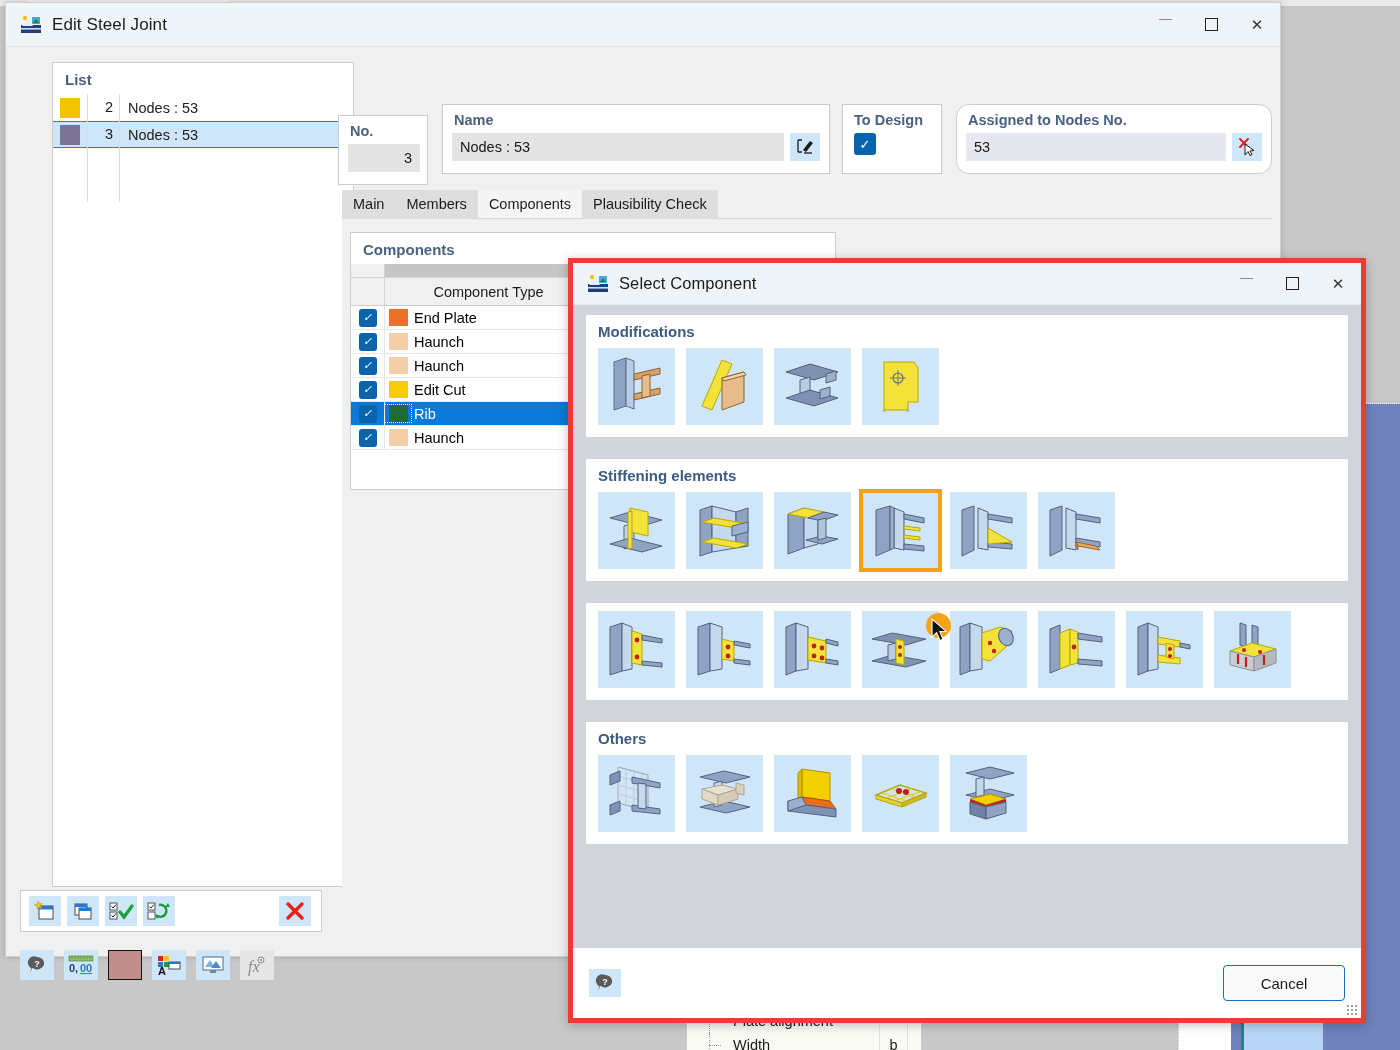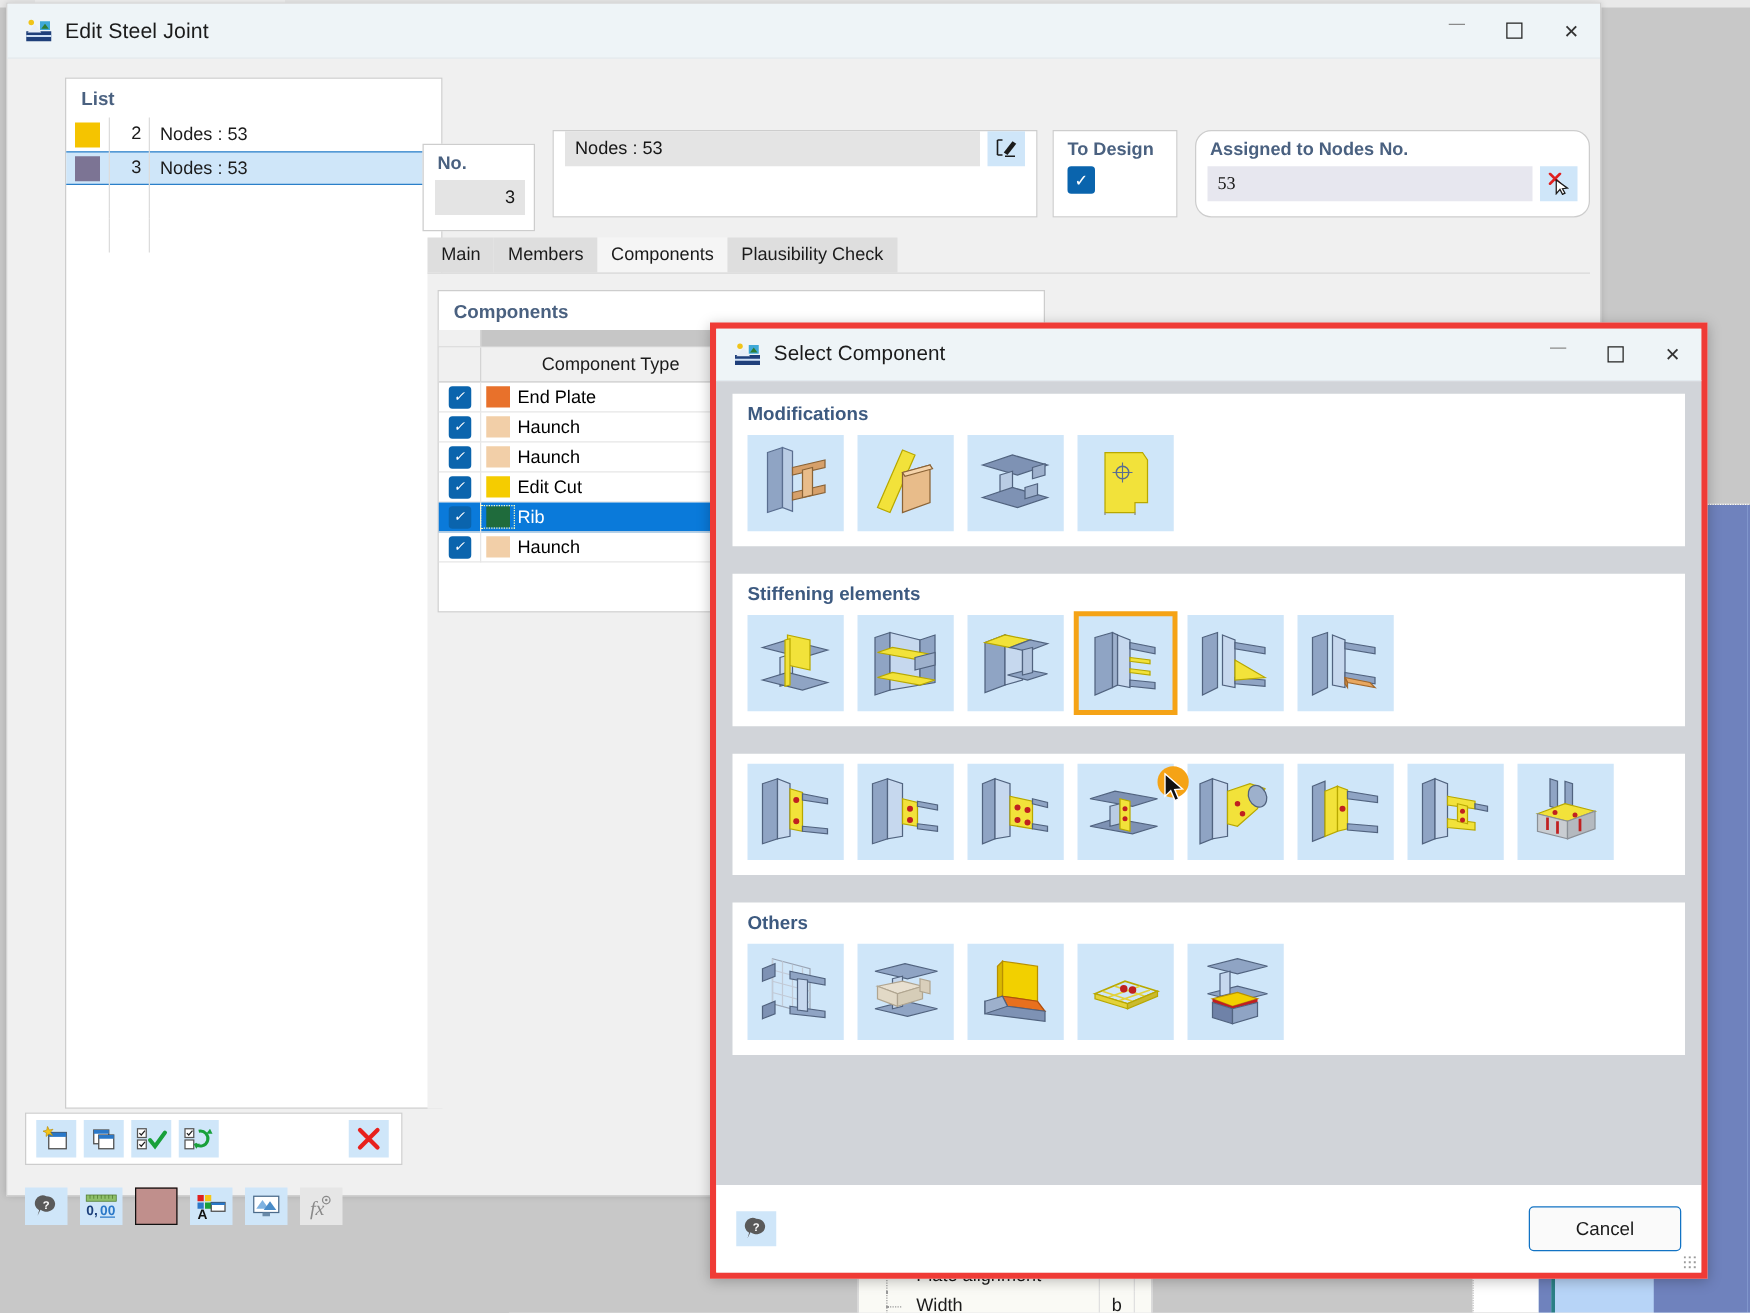--- a/index.html
+++ b/index.html
@@ -127,21 +127,21 @@
     font-size:14.5px; color:#161616; padding:0 8px;
   }
   #box-no { left:332px; top:68px; width:90px; height:70px; }
   #box-no .ro-input { margin:0 9px; width:72px; text-align:right; }
   #box-name { left:436px; top:57px; width:388px; height:70px; }
   #box-name .row { display:flex; align-items:center; padding:0 9px; gap:6px; }
   #box-name .ro-input { flex:1; }
   #box-design { left:836px; top:57px; width:100px; height:70px; }
   #box-nodes { left:950px; top:57px; width:316px; height:70px;border-radius:13px; }
   #box-nodes .row { display:flex; align-items:center; padding:0 9px; gap:6px; }
-  #box-nodes .ro-input { flex:1; background:#e7e7ef;font-family:Liberation Serif, serif; }
+  #box-nodes .ro-input { flex:1; background:#e7e7ef; }
   .sq-btn {
     width:30px; height:28px; background:#cfe6f9;
     display:flex; align-items:center; justify-content:center; cursor:pointer;
   }
   .cb-on {
     width:22px; height:22px; background:#0a64ad; border-radius:3px;
     display:flex; align-items:center; justify-content:center;
     color:#fff; font-size:13px; margin-left:11px;
   }
 
@@ -467,20 +467,21 @@
           </svg>
         </div>
       </div>
 
       <div class="fieldbox" id="box-no">
         <div class="fl">No.</div>
         <div class="ro-input">3</div>
       </div>
 
       <div class="fieldbox" id="box-name">
+        <div class="fl">Name</div>
         <div class="row">
           <div class="ro-input">Nodes : 53</div>
           <div class="sq-btn">
             <svg width="20" height="18" viewBox="0 0 20 18">
               <path d="M3 2 h4 M3 2 v12 M3 14 h4" stroke="#1b1b1b" fill="none" stroke-width="1.3"></path>
               <path d="M8 12 L15 3 l3 2 -7 9z" fill="#1b1b1b"></path>
               <path d="M9 15 h8" stroke="#1b1b1b" stroke-width="1.3"></path>
             </svg>
           </div>
         </div>

